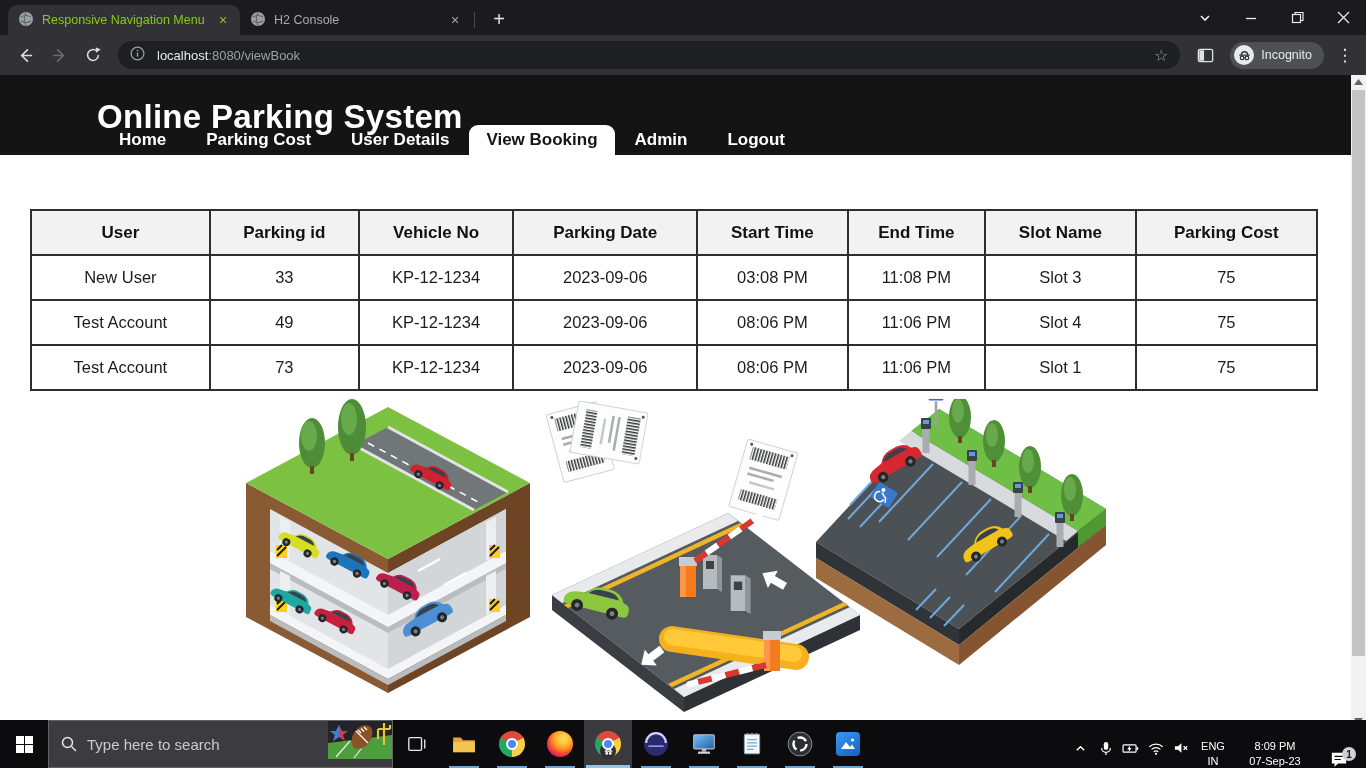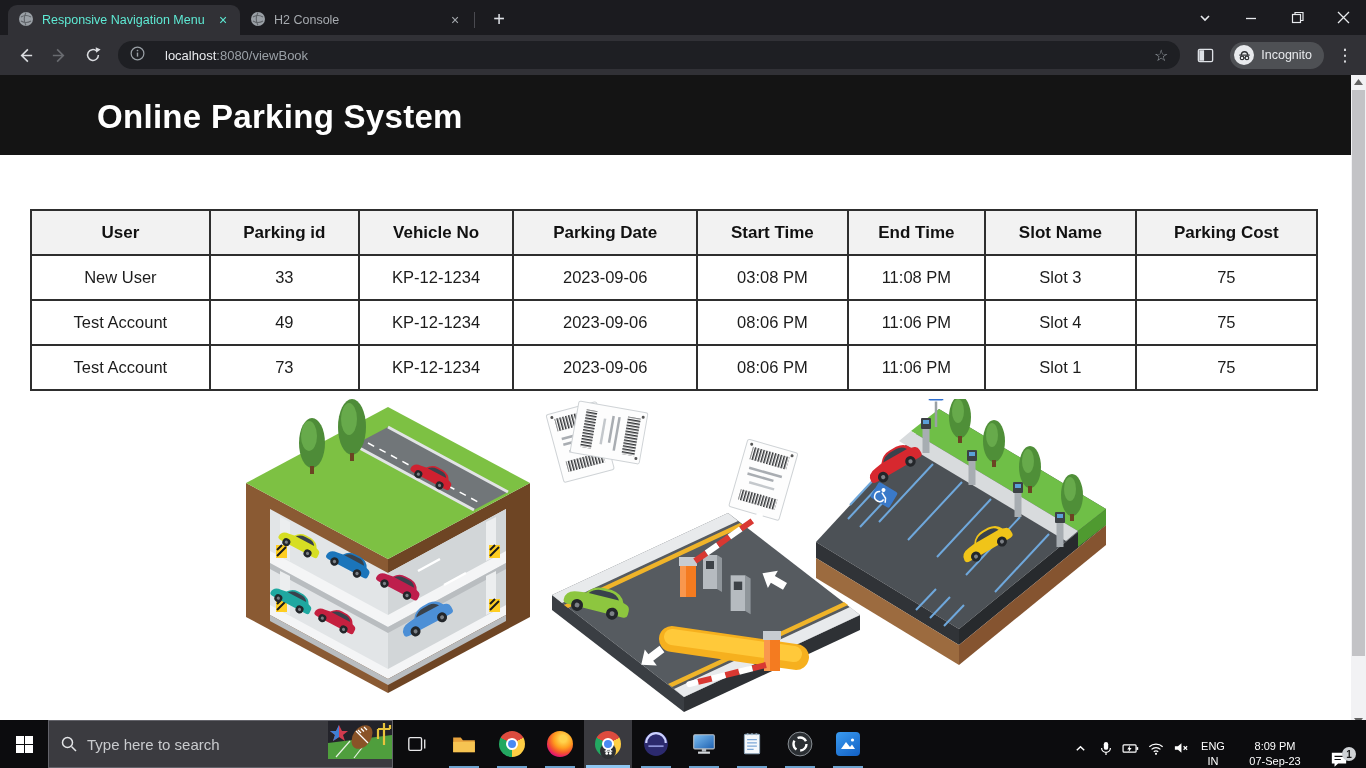--- a/index.html
+++ b/index.html
@@ -5,35 +5,35 @@
   * { margin:0; padding:0; box-sizing:border-box; }
   html,body { width:1366px; height:768px; overflow:hidden; background:#fff;
               font-family:"Liberation Sans", sans-serif; }
   #screen { position:relative; width:1366px; height:768px; background:#fff; }
 
   
   .titlebar { position:absolute; top:0; left:0; width:1366px; height:35px; background:#1b1b1f; }
   .tabs { display:flex; align-items:flex-end; height:35px; padding-left:8px; }
   .tab { display:flex; align-items:center; gap:8px; width:232px; height:30px; padding:0 8px 0 10px;
          border-radius:9px 9px 0 0; color:#a6aaaf; font-size:12.5px; }
-  .tab.active { background:#313136; color:#5eead4; }
+  .tab.active { background:#313136; color:#84cc16; }
   .tab-title { flex:1; white-space:nowrap; overflow:hidden; }
   .tab-close { width:18px; height:18px; border-radius:50%; display:flex; align-items:center;
                justify-content:center; font-size:14px; color:inherit; }
   .tab-divider { width:1px; height:16px; background:#4a4a50; margin:0 2px 7px 2px; }
   .newtab { width:28px; height:28px; display:flex; align-items:center; justify-content:center;
             color:#dee1e6; font-size:20px; margin:0 0 2px 8px; }
   .wincontrols { position:absolute; right:0; top:0; height:35px; display:flex; }
   .winbtn { width:46px; height:35px; display:flex; align-items:center; justify-content:center; }
 
   .toolbar { position:absolute; top:35px; left:0; width:1366px; height:40px; background:#313136;
              display:flex; align-items:center; padding:0 8px; }
   .navbtn { width:34px; height:34px; border-radius:50%; display:flex; align-items:center; justify-content:center; }
   .omnibox { flex:1; height:28px; margin:0 8px; background:#1e1f23; border-radius:14px;
-             display:flex; align-items:center; padding:0 12px; gap:20px; }
+             display:flex; align-items:center; padding:0 12px; gap:12px; }
   .url { font-size:13px; color:#9aa0a6; }
   .url .host { color:#e8eaed; }
   .omni-star { margin-left:auto; color:#9aa0a6; font-size:16px; }
   .incognito-pill { display:flex; align-items:center; gap:7px; background:#4e5054; border-radius:14px;
                     height:27px; padding:0 12px 0 4px; color:#e8eaed; font-size:12.5px; margin:0 8px;text-align:right; }
   .spy-circle { width:20px; height:20px; background:#e8eaed; border-radius:50%;
                 display:flex; align-items:center; justify-content:center; }
   .kebab { color:#e8eaed; font-size:17px; width:26px; text-align:center; }
 
   
@@ -193,20 +193,28 @@
           </svg>
       </span>
       <span>Incognito</span>
     </div>
     <div class="kebab">⋮</div>
   </div>
 
   <div class="page">
     <div class="site-header">
       <div class="site-title">Online Parking System</div>
+      <div class="main-nav">
+        <div class="nav-item">Home</div>
+        <div class="nav-item">Parking Cost</div>
+        <div class="nav-item">User Details</div>
+        <div class="nav-item active">View Booking</div>
+        <div class="nav-item">Admin</div>
+        <div class="nav-item">Logout</div>
+      </div>
     </div>
 
     <table class="booking">
       <colgroup>
         <col style="width:13.9%">
           <col style="width:11.6%">
           <col style="width:12.0%">
           <col style="width:14.3%">
         <col style="width:11.7%">
           <col style="width:10.7%">

